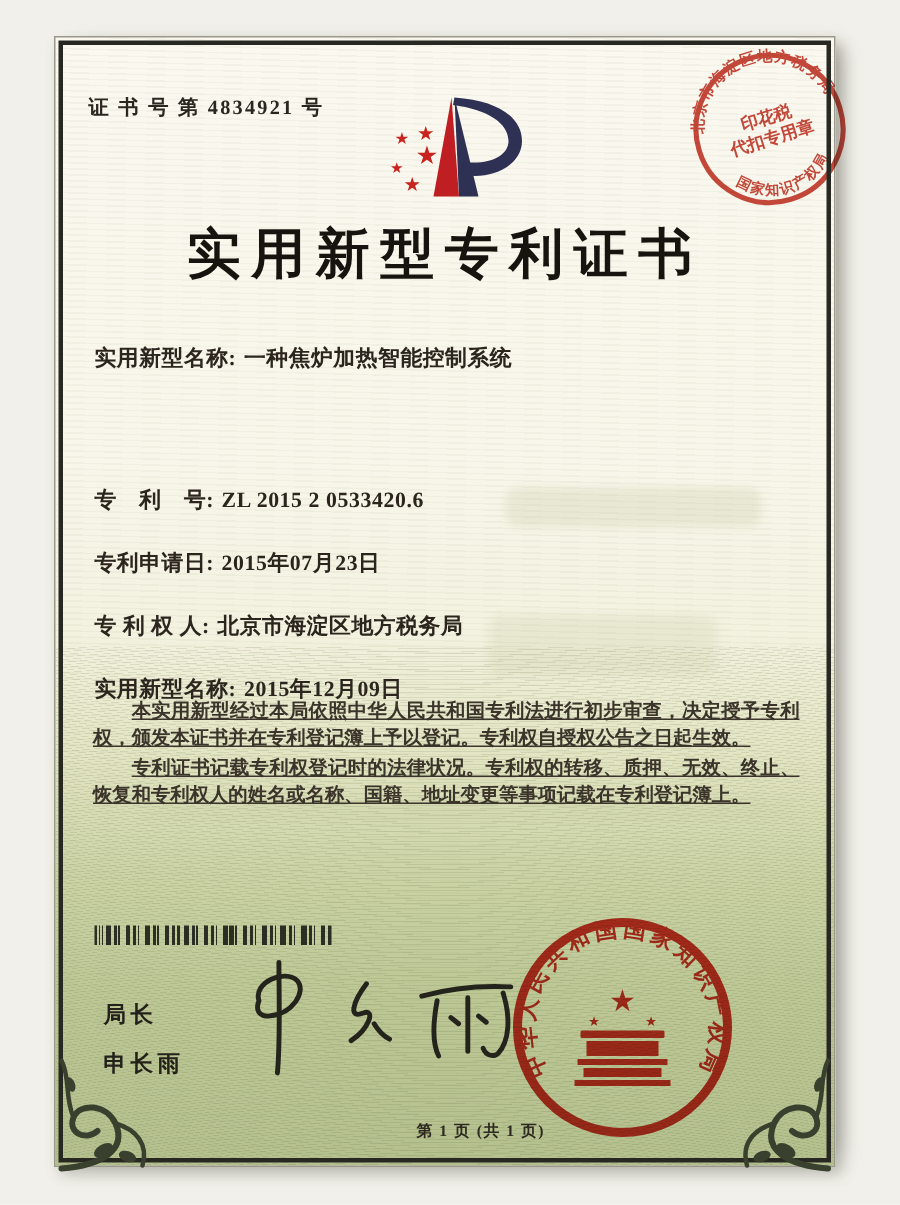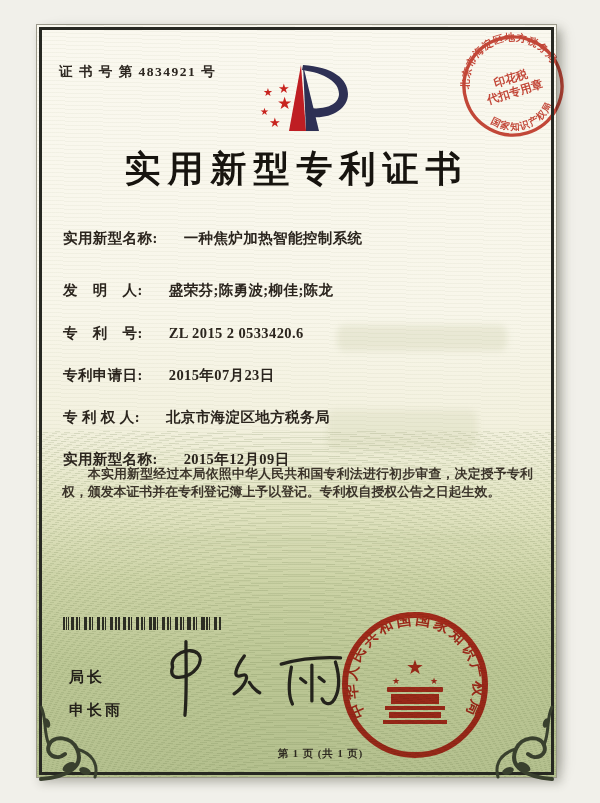--- a/index.html
+++ b/index.html
@@ -35,26 +35,26 @@
     color:#2c2620;letter-spacing:1.5px;}
   .tax-stamp{position:absolute;left:420px;top:5px;width:112px;height:112px;
     transform:rotate(-17deg);mix-blend-mode:multiply;opacity:.92;}
   .logo{position:absolute;left:216px;top:32px;width:120px;height:95px;}
   .title{position:absolute;left:0;right:0;top:120px;text-align:center;
     font-size:36px;font-weight:700;letter-spacing:7px;color:#17140f;}
 
   
   .row{position:absolute;left:26px;font-size:14.5px;font-weight:700;color:#2b251e;
     letter-spacing:.4px;white-space:nowrap;}
-  .row .lab{margin-right:26px;}
+  .row .lab{margin-right:5px;}
   .r0{top:204px}.r1{top:256px}.r2{top:299px}.r3{top:341px}.r4{top:383px}.r5{top:425px}
 
   
   .body-text{position:absolute;left:25px;top:440px;width:471px;
-    font-size:12.9px;line-height:1.42;color:#3b342a;text-align:justify;font-weight:600;}
+    font-size:12.9px;line-height:1.42;color:#3b342a;text-align:justify;font-weight:600;text-decoration:underline;}
   .body-text p{margin:0 0 1px 0;text-indent:2em;}
 
   
   .barcode{position:absolute;left:26px;top:592px;width:158px;height:13px;opacity:.88;
     background:
       repeating-linear-gradient(90deg,#191914 0 2px,transparent 2px 3px,#191914 3px 4px,transparent 4px 8px,#191914 8px 11px,transparent 11px 13px),
       repeating-linear-gradient(90deg,transparent 0 5px,#191914 5px 6px,transparent 6px 17px);}
   .director{position:absolute;left:32px;top:636px;font-size:15px;font-weight:700;
     color:#24211a;line-height:33px;letter-spacing:3px;}
   .signature{position:absolute;left:108px;top:608px;width:215px;height:98px;}
@@ -107,38 +107,36 @@
     <text x="24" y="52" font-size="17" fill="#c8241f">★</text>
     <text x="7" y="58" font-size="10" fill="#c8241f">★</text>
     <text x="16" y="70" font-size="13" fill="#c8241f">★</text>
   </svg>
 
   <div class="title">实用新型专利证书</div>
 
   <div class="row r0">
     <span class="lab">实用新型名称:</span><span class="val">一种焦炉加热智能控制系统</span>
   </div>
-  <div class="row r1">
-    <span class="lab">发　明　人:</span><span class="val">盛荣芬;陈勇波;柳佳;陈龙</span>
-  </div>
   <div class="row r2">
     <span class="lab">专　利　号:</span><span class="val">ZL 2015 2 0533420.6</span>
   </div>
   <div class="row r3">
     <span class="lab">专利申请日:</span><span class="val">2015年07月23日</span>
   </div>
   <div class="row r4">
     <span class="lab">专 利 权 人:</span><span class="val">北京市海淀区地方税务局</span>
   </div>
   <div class="row r5">
     <span class="lab">实用新型名称:</span><span class="val">2015年12月09日</span>
   </div>
 
   <div class="body-text">
     <p>本实用新型经过本局依照中华人民共和国专利法进行初步审查，决定授予专利权，颁发本证书并在专利登记簿上予以登记。专利权自授权公告之日起生效。</p>
+    <p>专利证书记载专利权登记时的法律状况。专利权的转移、质押、无效、终止、恢复和专利权人的姓名或名称、国籍、地址变更等事项记载在专利登记簿上。</p>
   </div>
 
   <div class="barcode"></div>
 
   <div class="director">
     <div>局长</div>
     <div>申长雨</div>
   </div>
 
   <svg class="signature" viewBox="0 0 210 95" fill="none" stroke="#24231c" stroke-width="3.2" stroke-linecap="round" stroke-linejoin="round">

